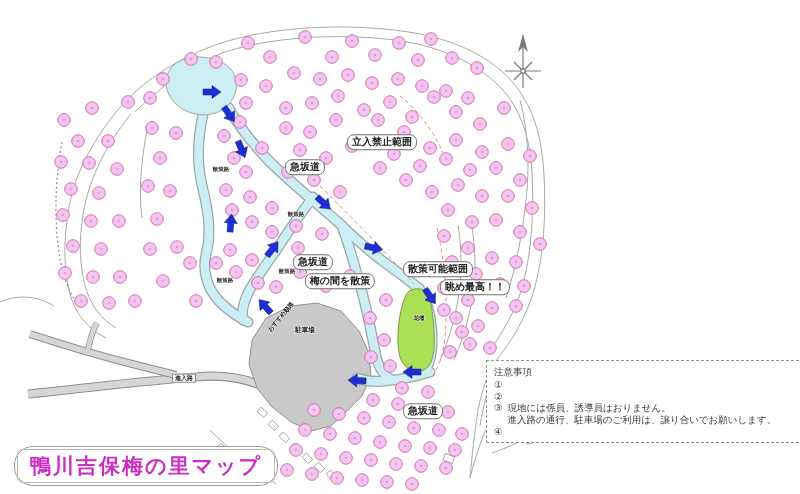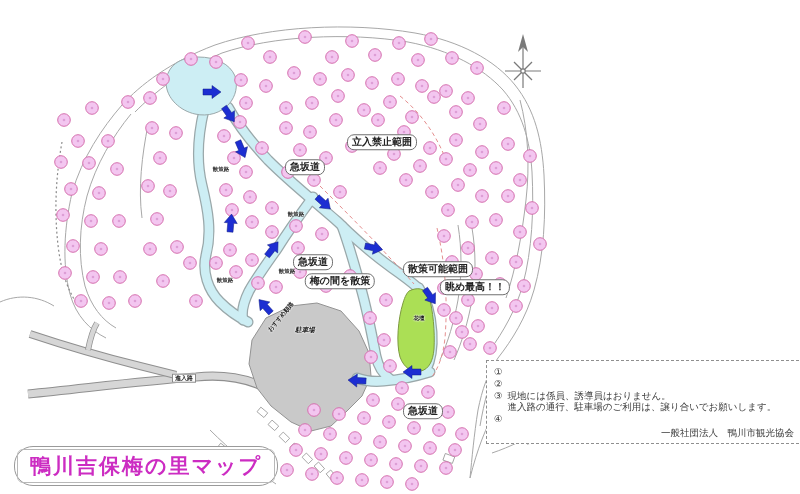--- a/index.html
+++ b/index.html
@@ -498,44 +498,44 @@
       <div class="map-label boxed" style="left: 305px; top: 147px; transform: translate(-50%, -50%);">急坂道</div>
       <div class="map-label boxed" style="left: 313px; top: 242px; transform: translate(-50%, -50%);">急坂道</div>
       <div class="map-label boxed" style="left: 340px; top: 261px; transform: translate(-50%, -50%);">梅の間を散策</div>
       <div class="map-label boxed" style="left: 438px; top: 249px; transform: translate(-50%, -50%);">散策可能範囲</div>
       <div class="map-label boxed" style="left: 475px; top: 267px; transform: translate(-50%, -50%);">眺め最高！！</div>
       <div class="map-label boxed" style="left: 423px; top: 391px; transform: translate(-50%, -50%);">急坂道</div>
       <div class="map-label plain" style="left: 221px; top: 169px; font-size: 5.5px; transform: translate(-50%, -50%) rotate(0deg);">散策路</div>
       <div class="map-label plain" style="left: 296px; top: 214px; font-size: 5.5px; transform: translate(-50%, -50%) rotate(0deg);">散策路</div>
       <div class="map-label plain" style="left: 225px; top: 280px; font-size: 5.5px; transform: translate(-50%, -50%) rotate(0deg);">散策路</div>
       <div class="map-label plain" style="left: 287px; top: 271px; font-size: 5.5px; transform: translate(-50%, -50%) rotate(0deg);">散策路</div>
-      <div class="map-label plain" style="left: 305px; top: 330px; font-size: 6.5px; transform: translate(-50%, -50%) rotate(0deg); font-style: italic;">駐車場</div>
+      <div class="map-label plain" style="left: 305px; top: 330px; font-size: 6.5px; transform: translate(-50%, -50%) rotate(0deg);">駐車場</div>
       <div class="map-label plain" style="left: 419px; top: 318px; font-size: 5.5px; transform: translate(-50%, -50%) rotate(0deg);">花壇</div>
       <div class="map-label plain" style="left: 281px; top: 317px; font-size: 6px; transform: translate(-50%, -50%) rotate(-50deg);">おすすめ順路</div>
       <div class="map-label tag" style="left: 184px; top: 378px; font-size: 6px; transform: translate(-50%, -50%) rotate(0deg);">進入路</div>
     </div>
 
   <div class="title-box">
     <div class="title-inner">
       <span>鴨川吉保梅の里マップ</span>
     </div>
   </div>
 
   <div class="notes">
+    <div class="notes-heading">注意事項</div>
     <div id="notes-items">
         <div class="note-item">
           <span class="note-num">①</span>
         </div>
         <div class="note-item">
           <span class="note-num">②</span>
         </div>
         <div class="note-item">
           <span class="note-num">③</span>
           <span class="note-text">現地には係員、誘導員はおりません。<br>進入路の通行、駐車場のご利用は、譲り合いでお願いします。</span>
         </div>
         <div class="note-item">
           <span class="note-num">④</span>
         </div>
       </div>
-    <div class="notes-attrib">一般社団法人　鴨川市観光協会</div>
   </div>
 
 </div>
 
 </body></html>

